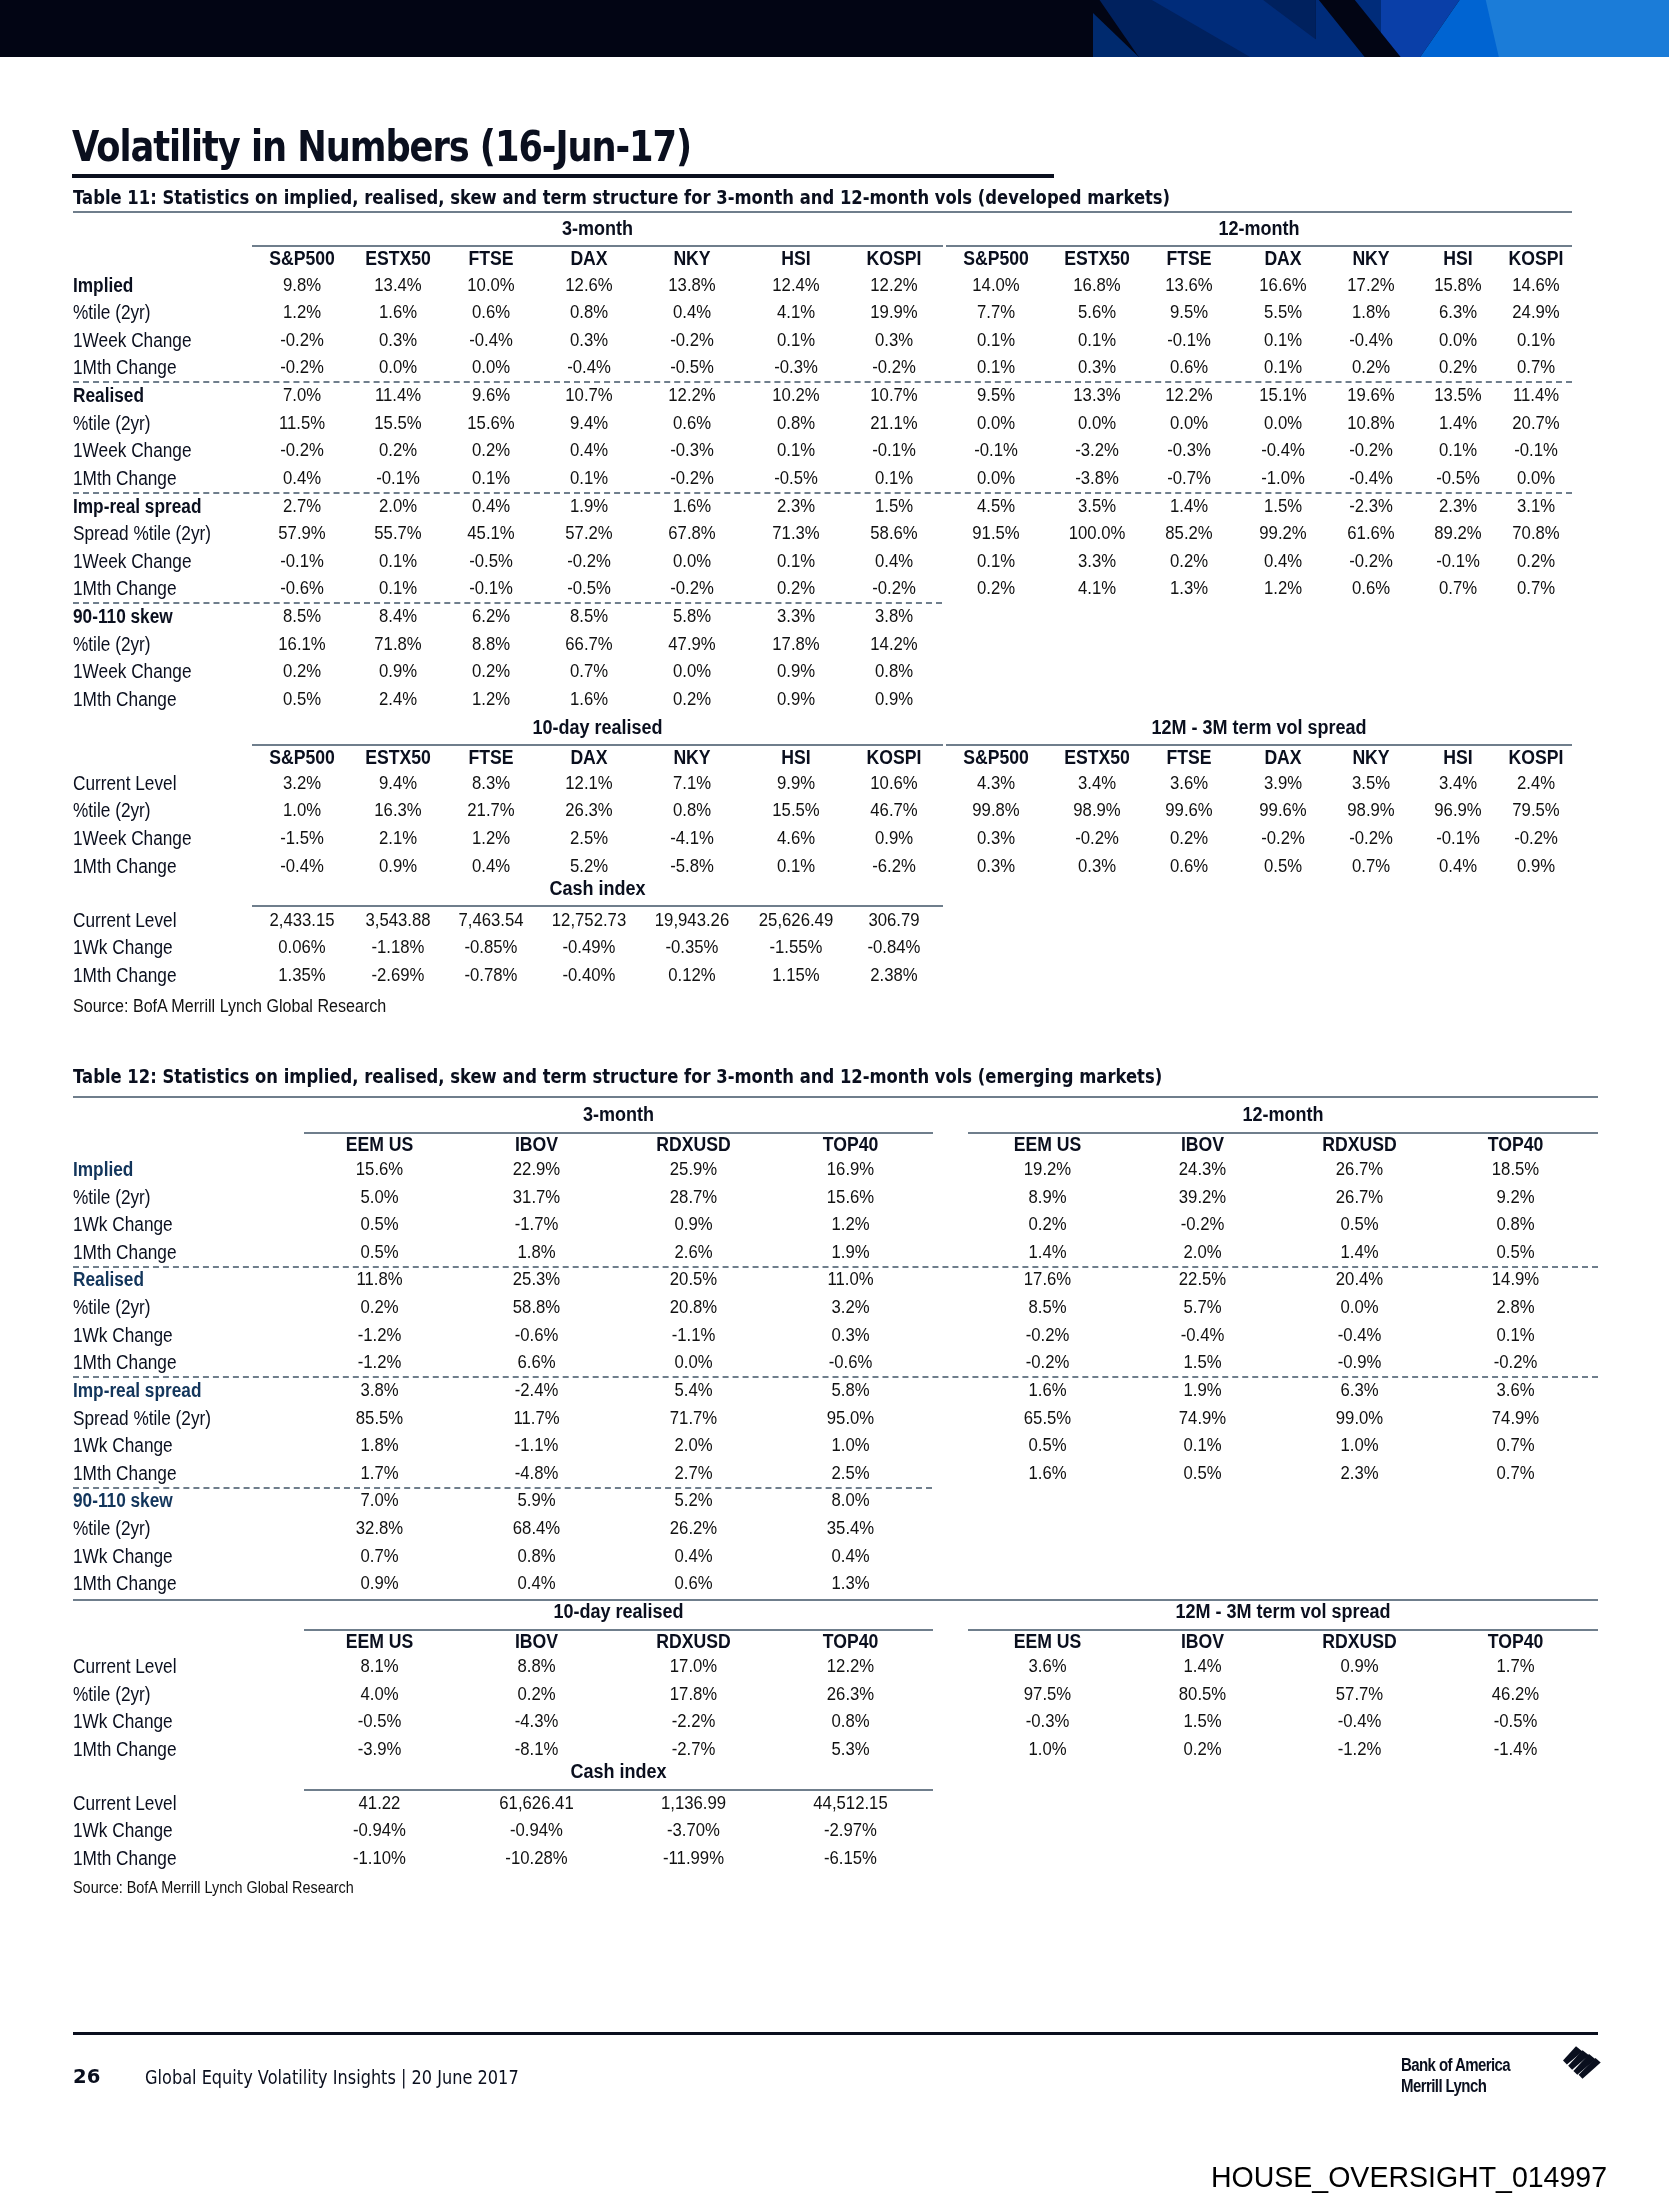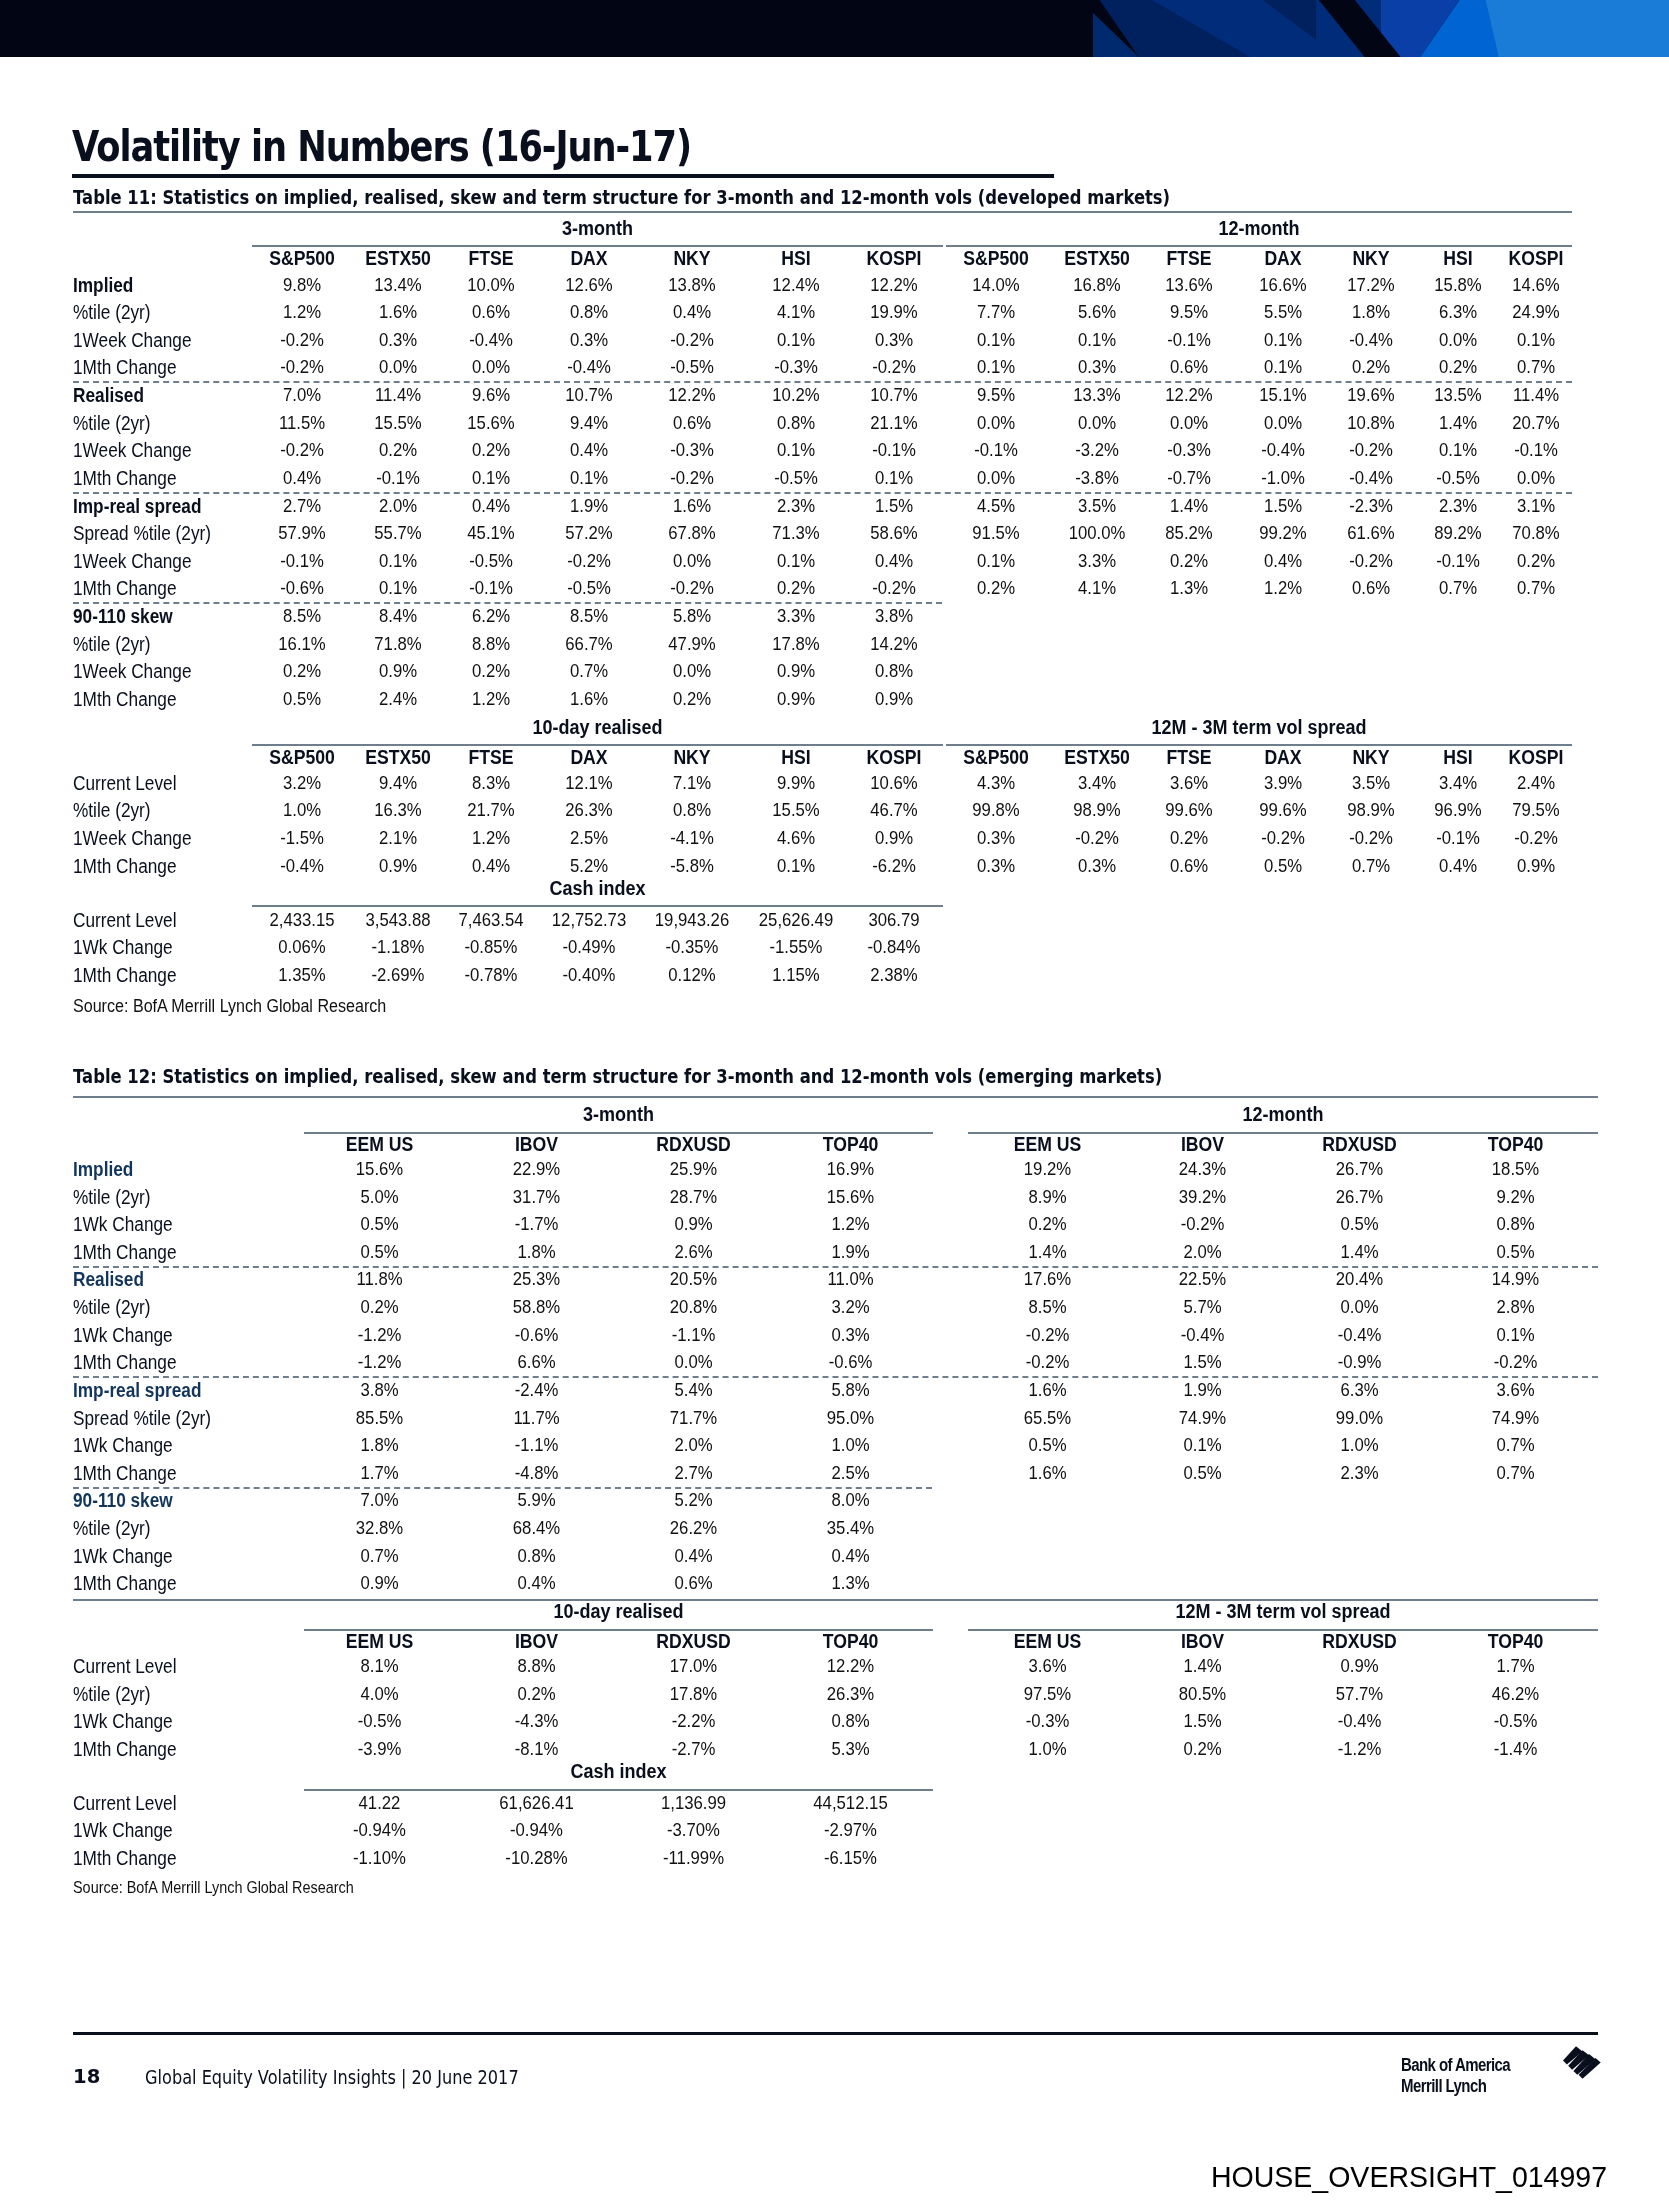--- a/index.html
+++ b/index.html
@@ -702,21 +702,21 @@
       <span class="lbl">1Mth Change</span>
     </div>
     <div class="cell" style="left:314px; top:1847px; width:131px;">-1.10%</div>
     <div class="cell" style="left:471px; top:1847px; width:131px;">-10.28%</div>
     <div class="cell" style="left:628px; top:1847px; width:131px;">-11.99%</div>
     <div class="cell" style="left:785px; top:1847px; width:131px;">-6.15%</div>
   </div>
 <div class="source" id="t12src" style="font-size: 16.4px; top: 1878px;">Source: BofA Merrill Lynch Global Research</div>
 
 <div class="footer-rule"></div>
-<div class="page-num">18</div>
+<div class="page-num">26</div>
 <div class="footer-text">Global Equity Volatility Insights | 20 June 2017</div>
 <div class="logo">
   <span class="l1">Bank of America</span>
   <span class="l2">Merrill Lynch</span>
   <svg width="39" height="33" viewBox="0 0 60 50">
     <g fill="#0a0f1e">
       <polygon points="20,0 30,8 6,28 0,22"></polygon>
       <polygon points="30,6 40,14 14,36 8,30"></polygon>
       <polygon points="40,12 50,20 22,44 16,38"></polygon>
       <polygon points="50,18 58,25 30,50 24,44"></polygon>

